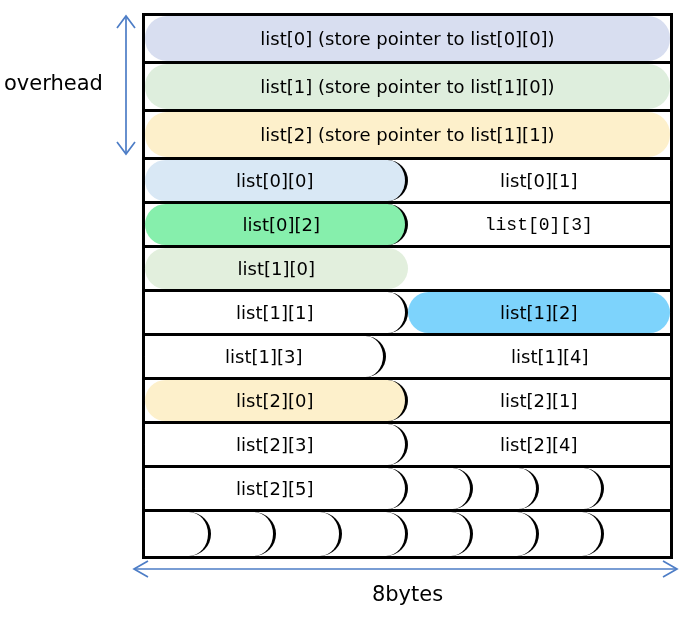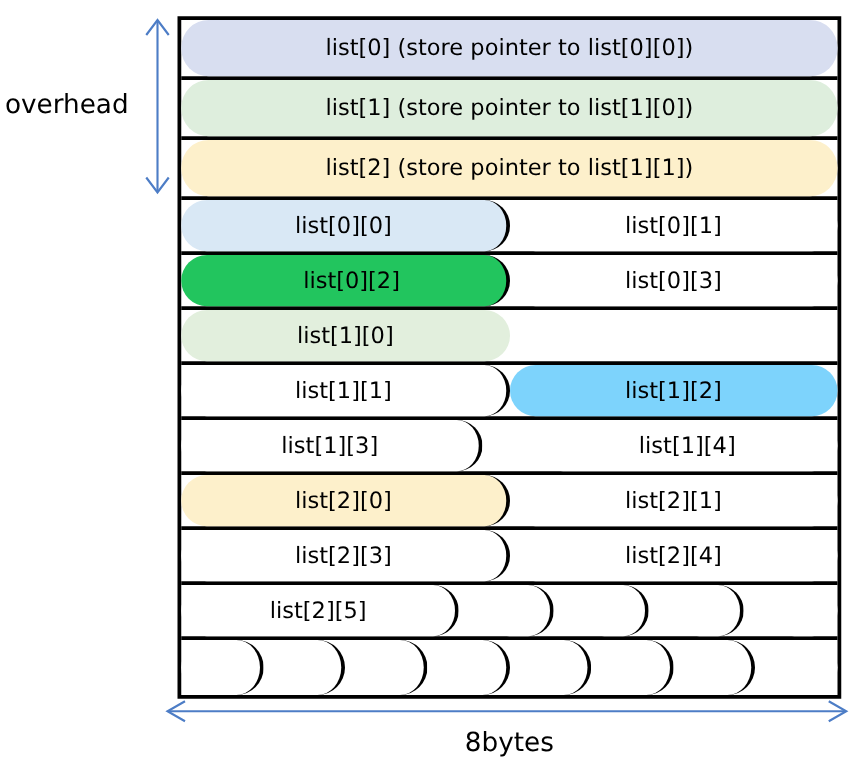--- a/index.html
+++ b/index.html
@@ -47,43 +47,43 @@
         <div class="cell" style="width: 100%; background: rgb(222, 238, 221);">list[1] (store pointer to list[1][0])</div>
       </div>
       <div class="row" style="height: 48px;">
         <div class="cell" style="width: 100%; background: rgb(253, 240, 203);">list[2] (store pointer to list[1][1])</div>
       </div>
       <div class="row" style="height: 44px;">
         <div class="cell" style="width: 50%; background: rgb(217, 232, 245);">list[0][0]</div>
         <div class="cell" style="width: 50%; background: rgb(255, 255, 255);">list[0][1]</div>
       </div>
       <div class="row" style="height: 44px;">
-        <div class="cell" style="width: 50%; background: #22c55e; padding-left: 13px;">list[0][2]</div>
-        <div class="cell" style="width: 50%; background: rgb(255, 255, 255);">list[0][3]</div>
+        <div class="cell" style="width: 50%; background: #86efac; padding-left: 13px;">list[0][2]</div>
+        <div class="cell" style="width: 50%; background: rgb(255, 255, 255); font-family: Liberation Mono, monospace;">list[0][3]</div>
       </div>
       <div class="row" style="height: 44px;">
         <div class="cell" style="width: 50%; background: rgb(226, 239, 221);">list[1][0]</div>
       </div>
       <div class="row" style="height: 44px;">
         <div class="cell" style="width: 50%; background: rgb(255, 255, 255);">list[1][1]</div>
         <div class="cell" style="width: 50%; background: #7dd3fc;">list[1][2]</div>
       </div>
       <div class="row" style="height: 44px; gap: 44px;">
         <div class="cell" style="width: 50%; background: rgb(255, 255, 255);">list[1][3]</div>
         <div class="cell" style="width: 50%; background: rgb(255, 255, 255);">list[1][4]</div>
       </div>
       <div class="row" style="height: 44px;">
         <div class="cell" style="width: 50%; background: rgb(253, 240, 203);">list[2][0]</div>
         <div class="cell" style="width: 50%; background: rgb(255, 255, 255);">list[2][1]</div>
       </div>
       <div class="row" style="height: 44px;">
         <div class="cell" style="width: 50%; background: rgb(255, 255, 255); text-align: right;">list[2][3]</div>
         <div class="cell" style="width: 50%; background: rgb(255, 255, 255);">list[2][4]</div>
       </div>
-      <div class="row" style="height: 44px; gap: 20px;">
+      <div class="row" style="height: 44px;">
         <div class="cell" style="width: 50%; background: rgb(255, 255, 255);">list[2][5]</div>
         <div class="cell" style="width: 12.5%; background: rgb(255, 255, 255);"></div>
         <div class="cell" style="width: 12.5%; background: rgb(255, 255, 255);"></div>
         <div class="cell" style="width: 12.5%; background: rgb(255, 255, 255);"></div>
         <div class="cell" style="width: 12.5%; background: rgb(255, 255, 255);"></div>
       </div>
       <div class="row" style="height: 44px;">
         <div class="cell" style="width: 12.5%; background: rgb(255, 255, 255);"></div>
         <div class="cell" style="width: 12.5%; background: rgb(255, 255, 255);"></div>
         <div class="cell" style="width: 12.5%; background: rgb(255, 255, 255);"></div>

